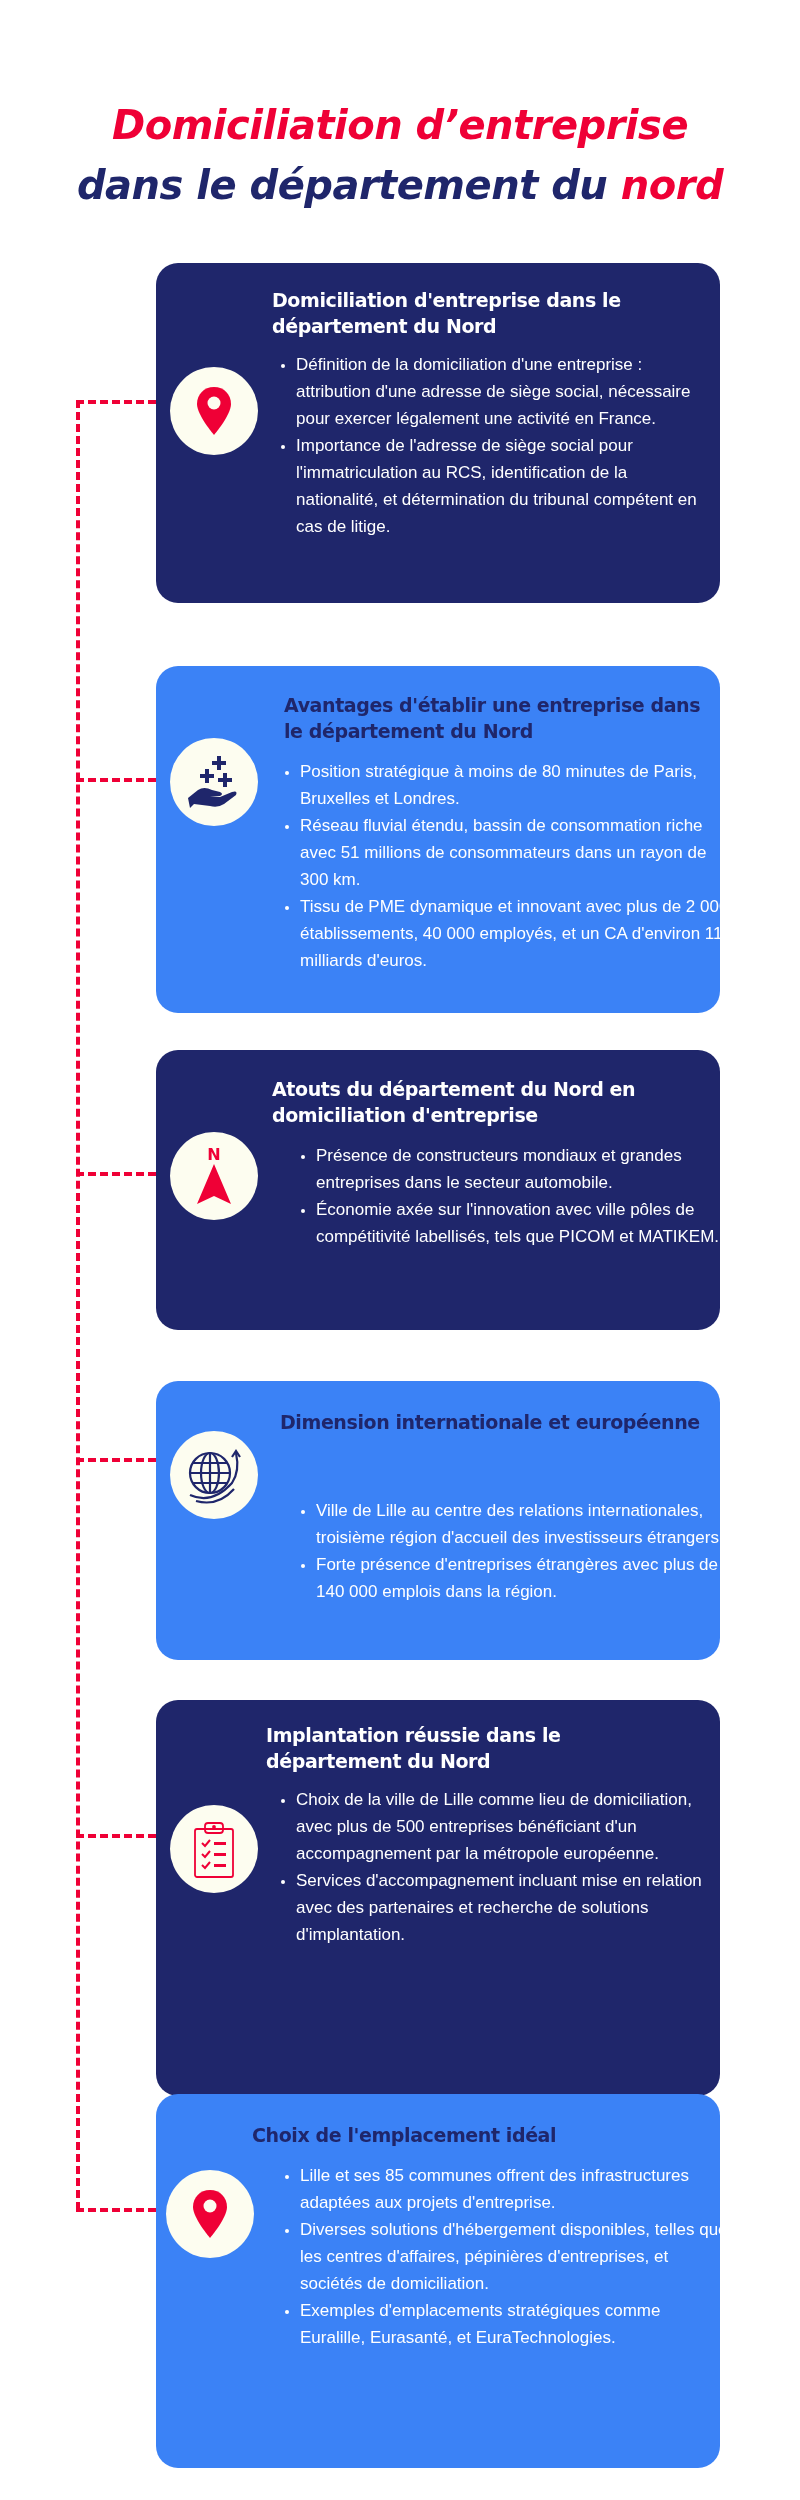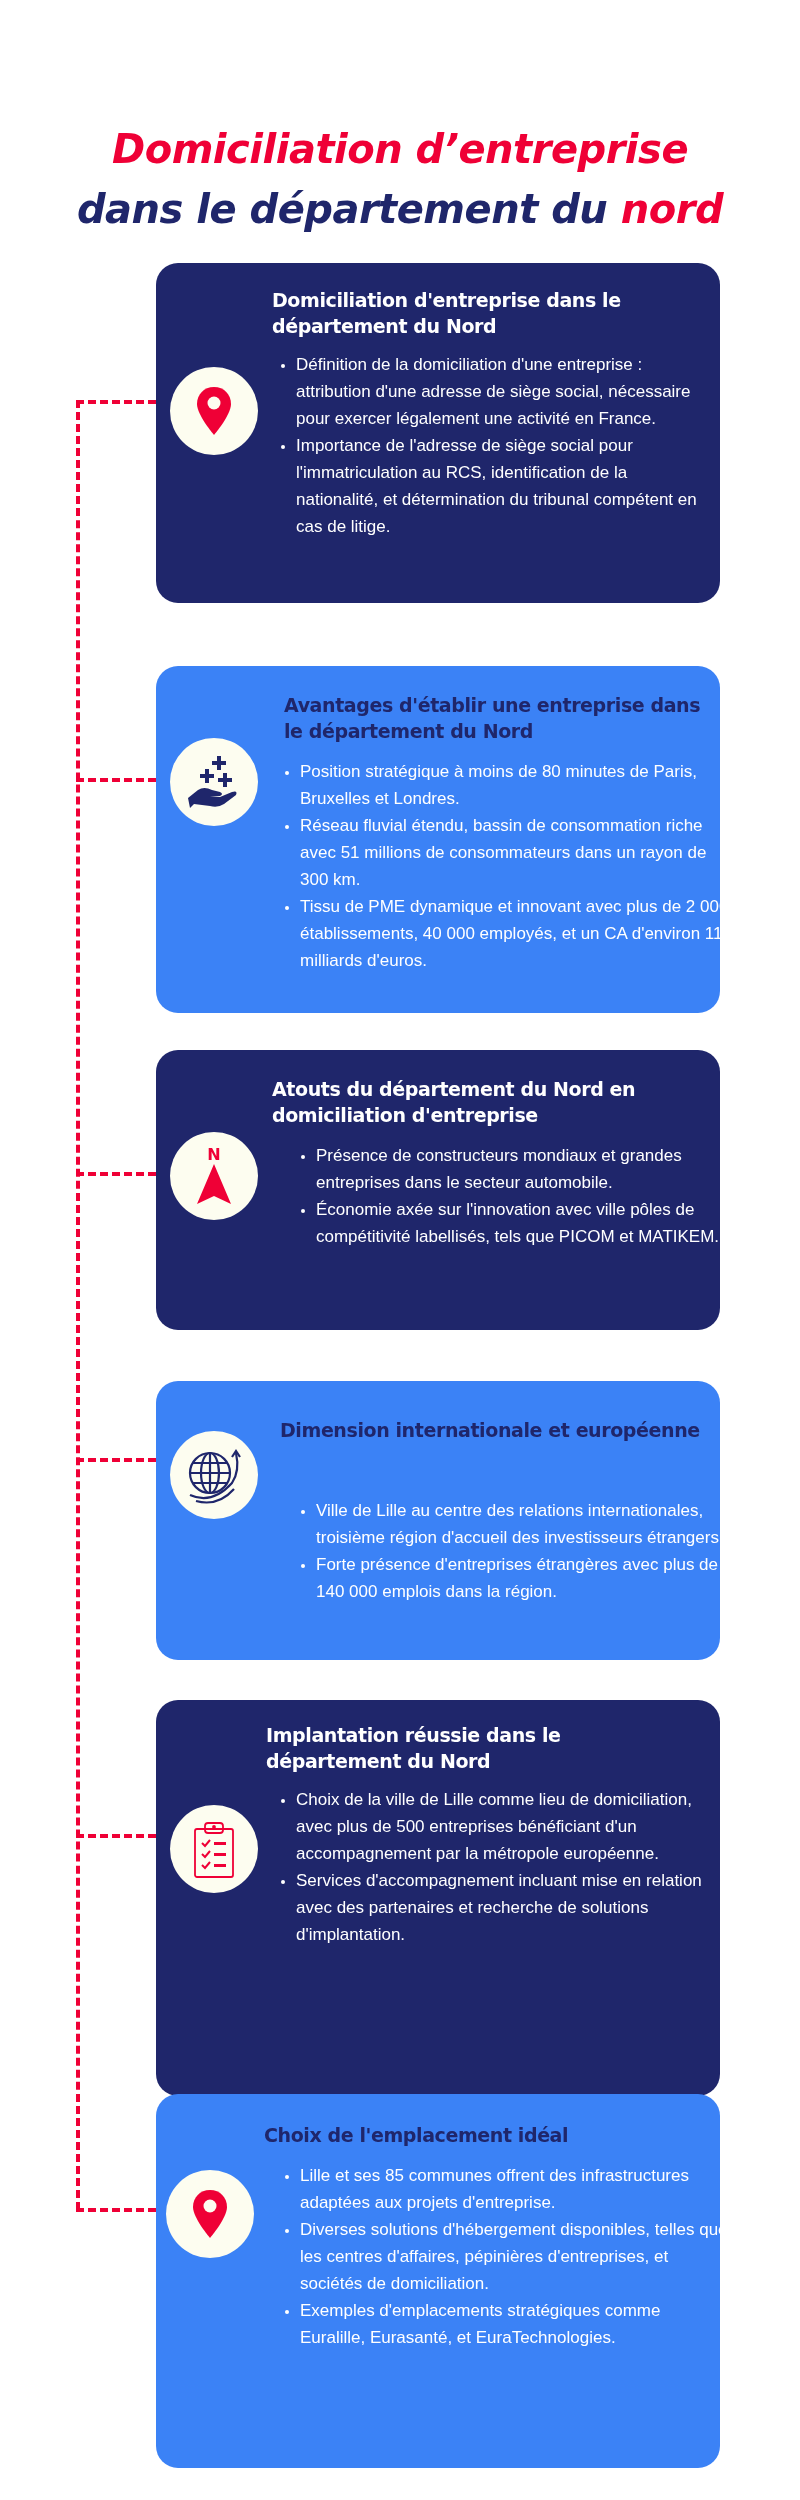--- a/index.html
+++ b/index.html
@@ -5,21 +5,21 @@
   html, body { margin: 0; padding: 0; }
   body {
     width: 800px; height: 2500px; background: #ffffff; position: relative;
     font-family: "Liberation Sans", "DejaVu Sans", sans-serif; overflow: hidden;
   }
   .title {
     position: absolute; left: 0; top: 95px; width: 800px; text-align: center;
     font-family: "DejaVu Sans", sans-serif; font-style: italic; font-weight: bold;
     font-size: 40px; line-height: 60px; letter-spacing: -0.5px;
   }
-  .title .red { color: #ef0036; margin-top: 24px; }
+  .title .red { color: #ef0036; }
   .title .navy { color: #1f266b; }
 
   .vline {
     position: absolute; left: 76px; top: 400px; width: 0; height: 1810px;
     border-left: 4px dashed #ef0036;
   }
   .hline {
     position: absolute; left: 76px; width: 80px; height: 0;
     border-top: 4px dashed #ef0036;
   }
@@ -121,21 +121,21 @@
         <ellipse cx="28" cy="30" rx="9" ry="20"></ellipse>
         <line x1="28" y1="10" x2="28" y2="50"></line>
         <line x1="8" y1="30" x2="48" y2="30"></line>
         <path d="M11 20 H45 M11 40 H45"></path>
         <path d="M8 52 Q30 62 50 40 Q58 28 54 10"></path>
         <path d="M50 14 L54 8 L58 14"></path>
         <path d="M14 58 Q36 64 52 46"></path>
       </g>
     </svg>
   </div>
-  <div class="card-title" style="left:124px;top:36px;width:420px">Dimension internationale et européenne</div>
+  <div class="card-title" style="left:124px;top:28px;width:420px">Dimension internationale et européenne</div>
   <ul style="left:138px;top:116px;width:410px">
     <li>Ville de Lille au centre des relations internationales, troisième région d'accueil des investisseurs étrangers.</li>
     <li>Forte présence d'entreprises étrangères avec plus de 140 000 emplois dans la région.</li>
   </ul>
 </div>
 
 <div class="card navy" style="top:1700px;height:396px">
   <div class="icon-circle" style="top:105px">
     <svg width="44" height="60" viewBox="0 0 44 60">
       <g fill="none" stroke="#ef0036" stroke-width="1.8">
@@ -158,19 +158,19 @@
   </ul>
 </div>
 
 <div class="card red" style="top:2094px;height:374px">
   <div class="icon-circle" style="top:76px;left:10px">
     <svg width="40" height="52" viewBox="0 0 40 52">
       <path d="M20 2C10 2 3 9.5 3 19c0 11 17 31 17 31s17-20 17-31C37 9.5 30 2 20 2z" fill="#ef0036"></path>
       <circle cx="20" cy="18" r="6.5" fill="#fdfdf0"></circle>
     </svg>
   </div>
-  <div class="card-title" style="left:108px;top:28px;width:420px">Choix de l'emplacement idéal</div>
+  <div class="card-title" style="left:96px;top:28px;width:420px">Choix de l'emplacement idéal</div>
   <ul style="left:122px;top:68px;width:430px">
     <li>Lille et ses 85 communes offrent des infrastructures adaptées aux projets d'entreprise.</li>
     <li>Diverses solutions d'hébergement disponibles, telles que les centres d'affaires, pépinières d'entreprises, et sociétés de domiciliation.</li>
     <li>Exemples d'emplacements stratégiques comme Euralille, Eurasanté, et EuraTechnologies.</li>
   </ul>
 </div>
 
 </body></html>

